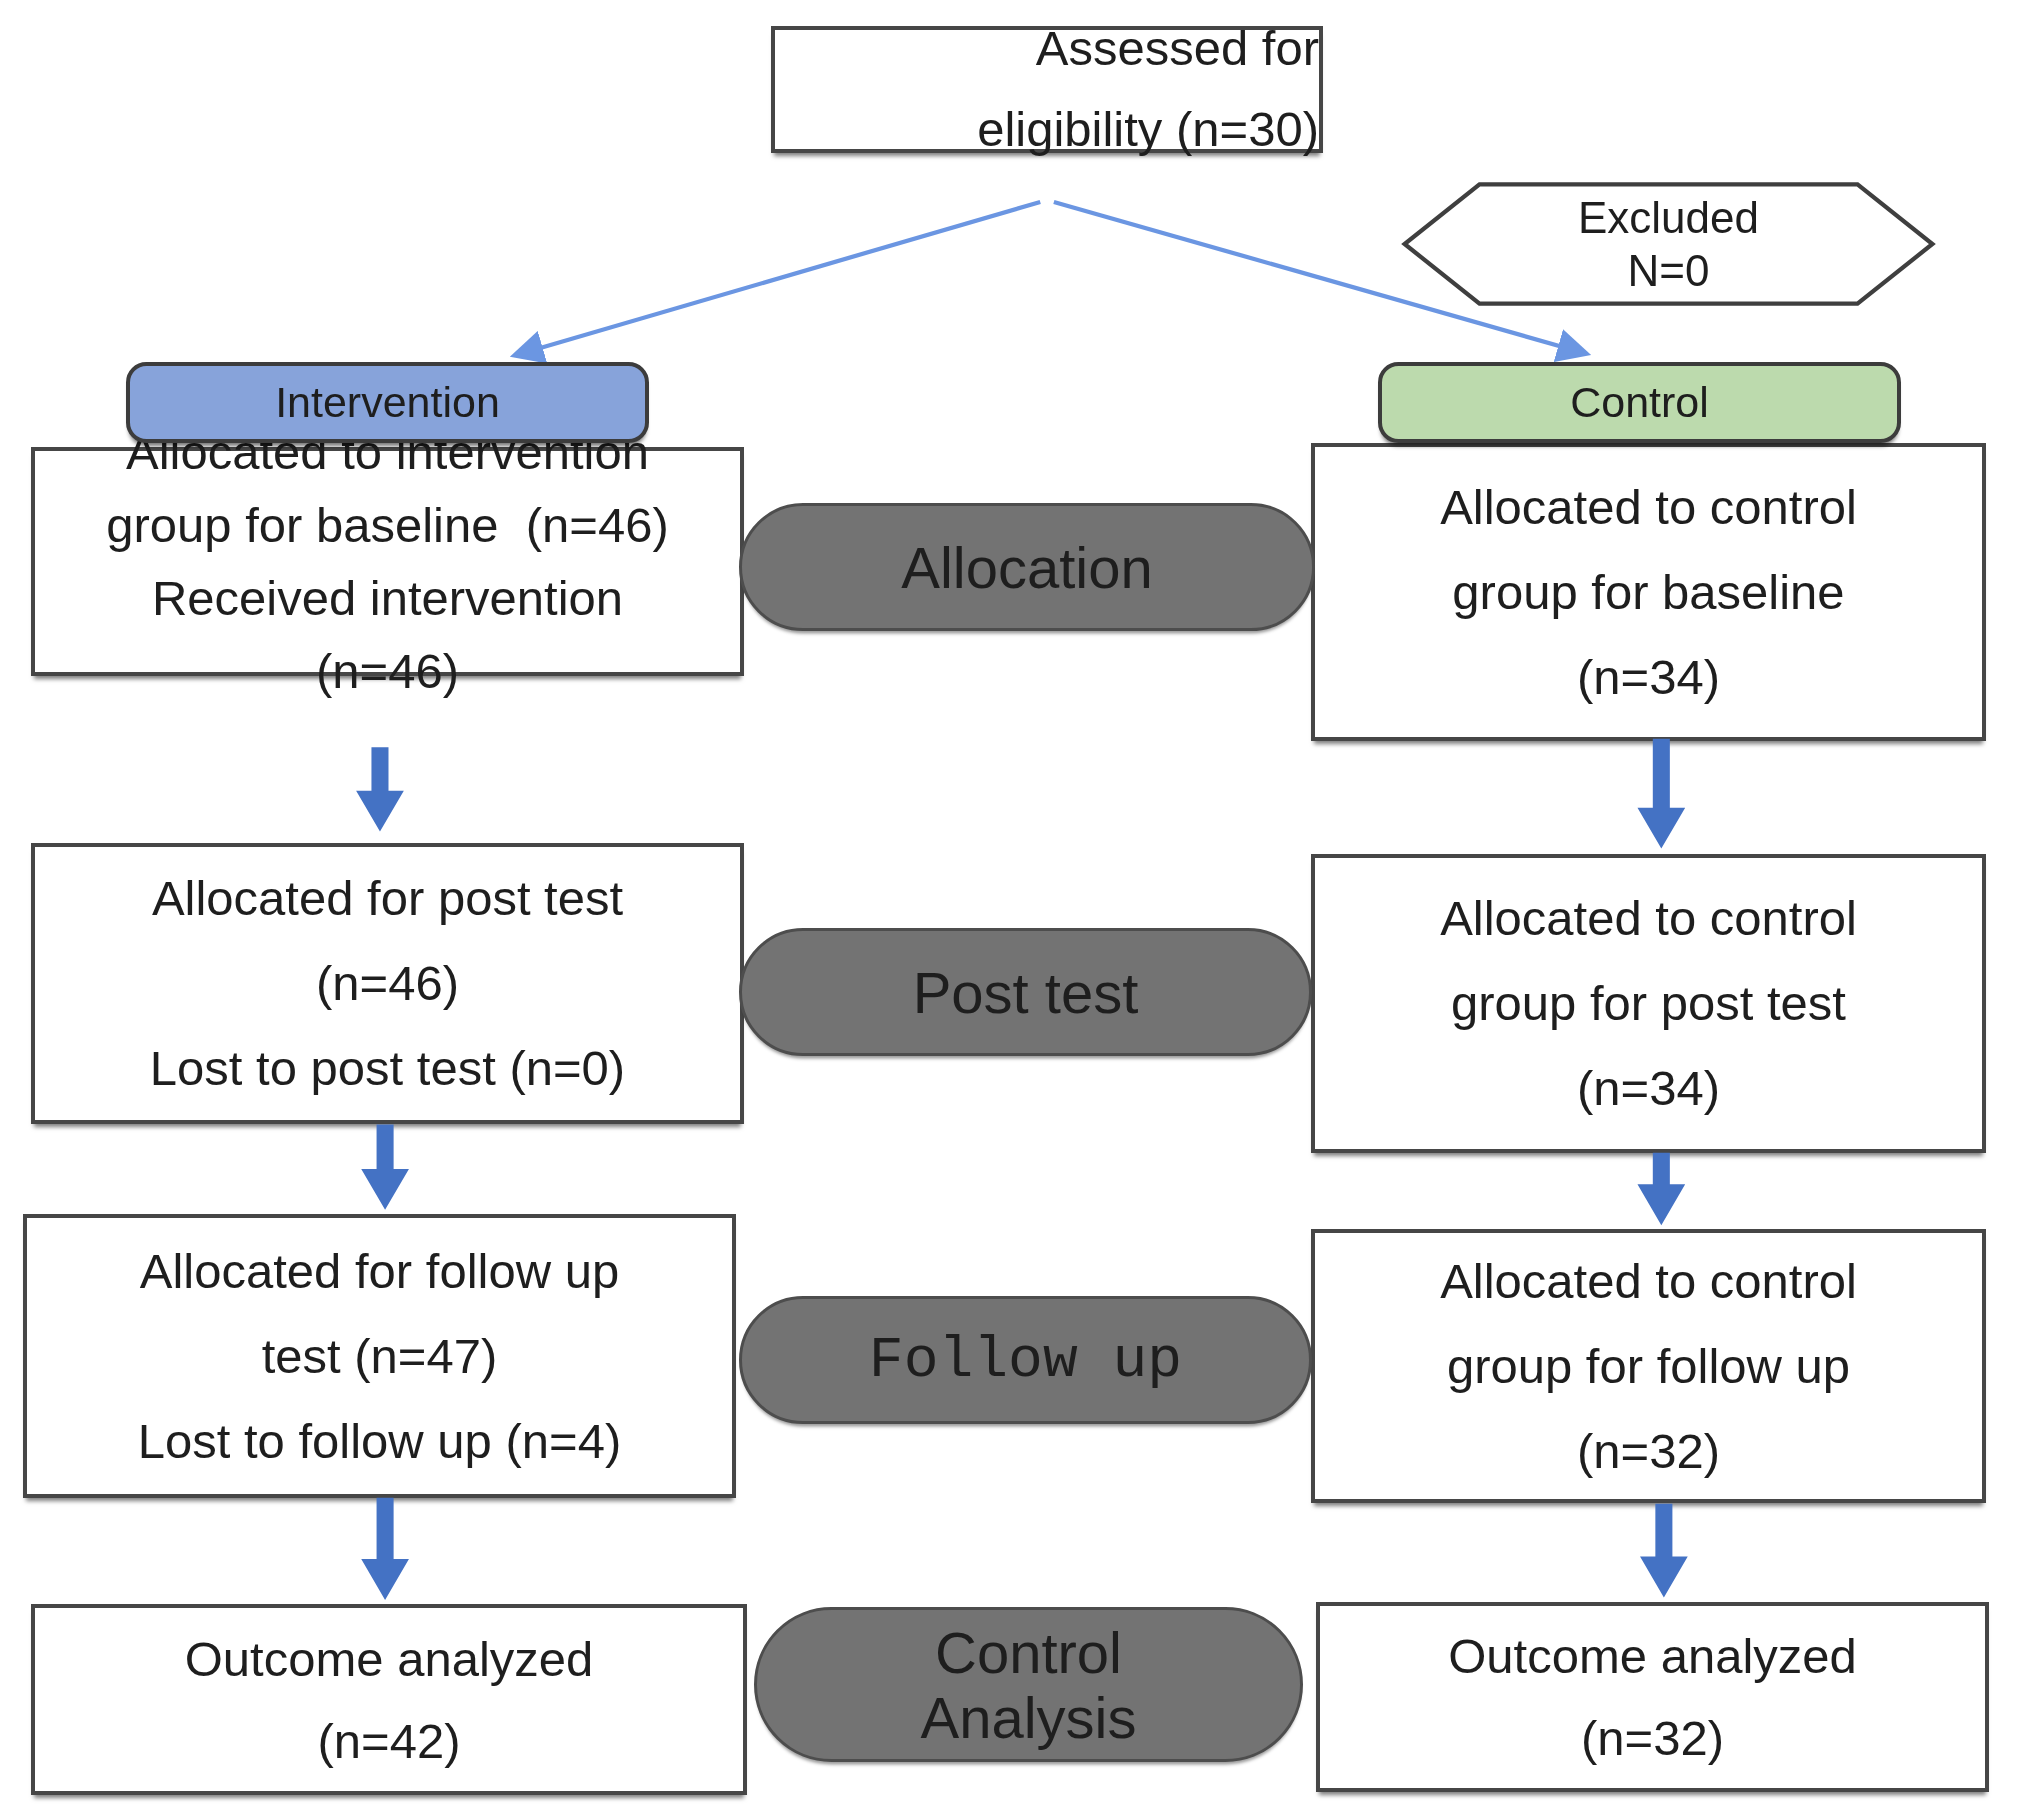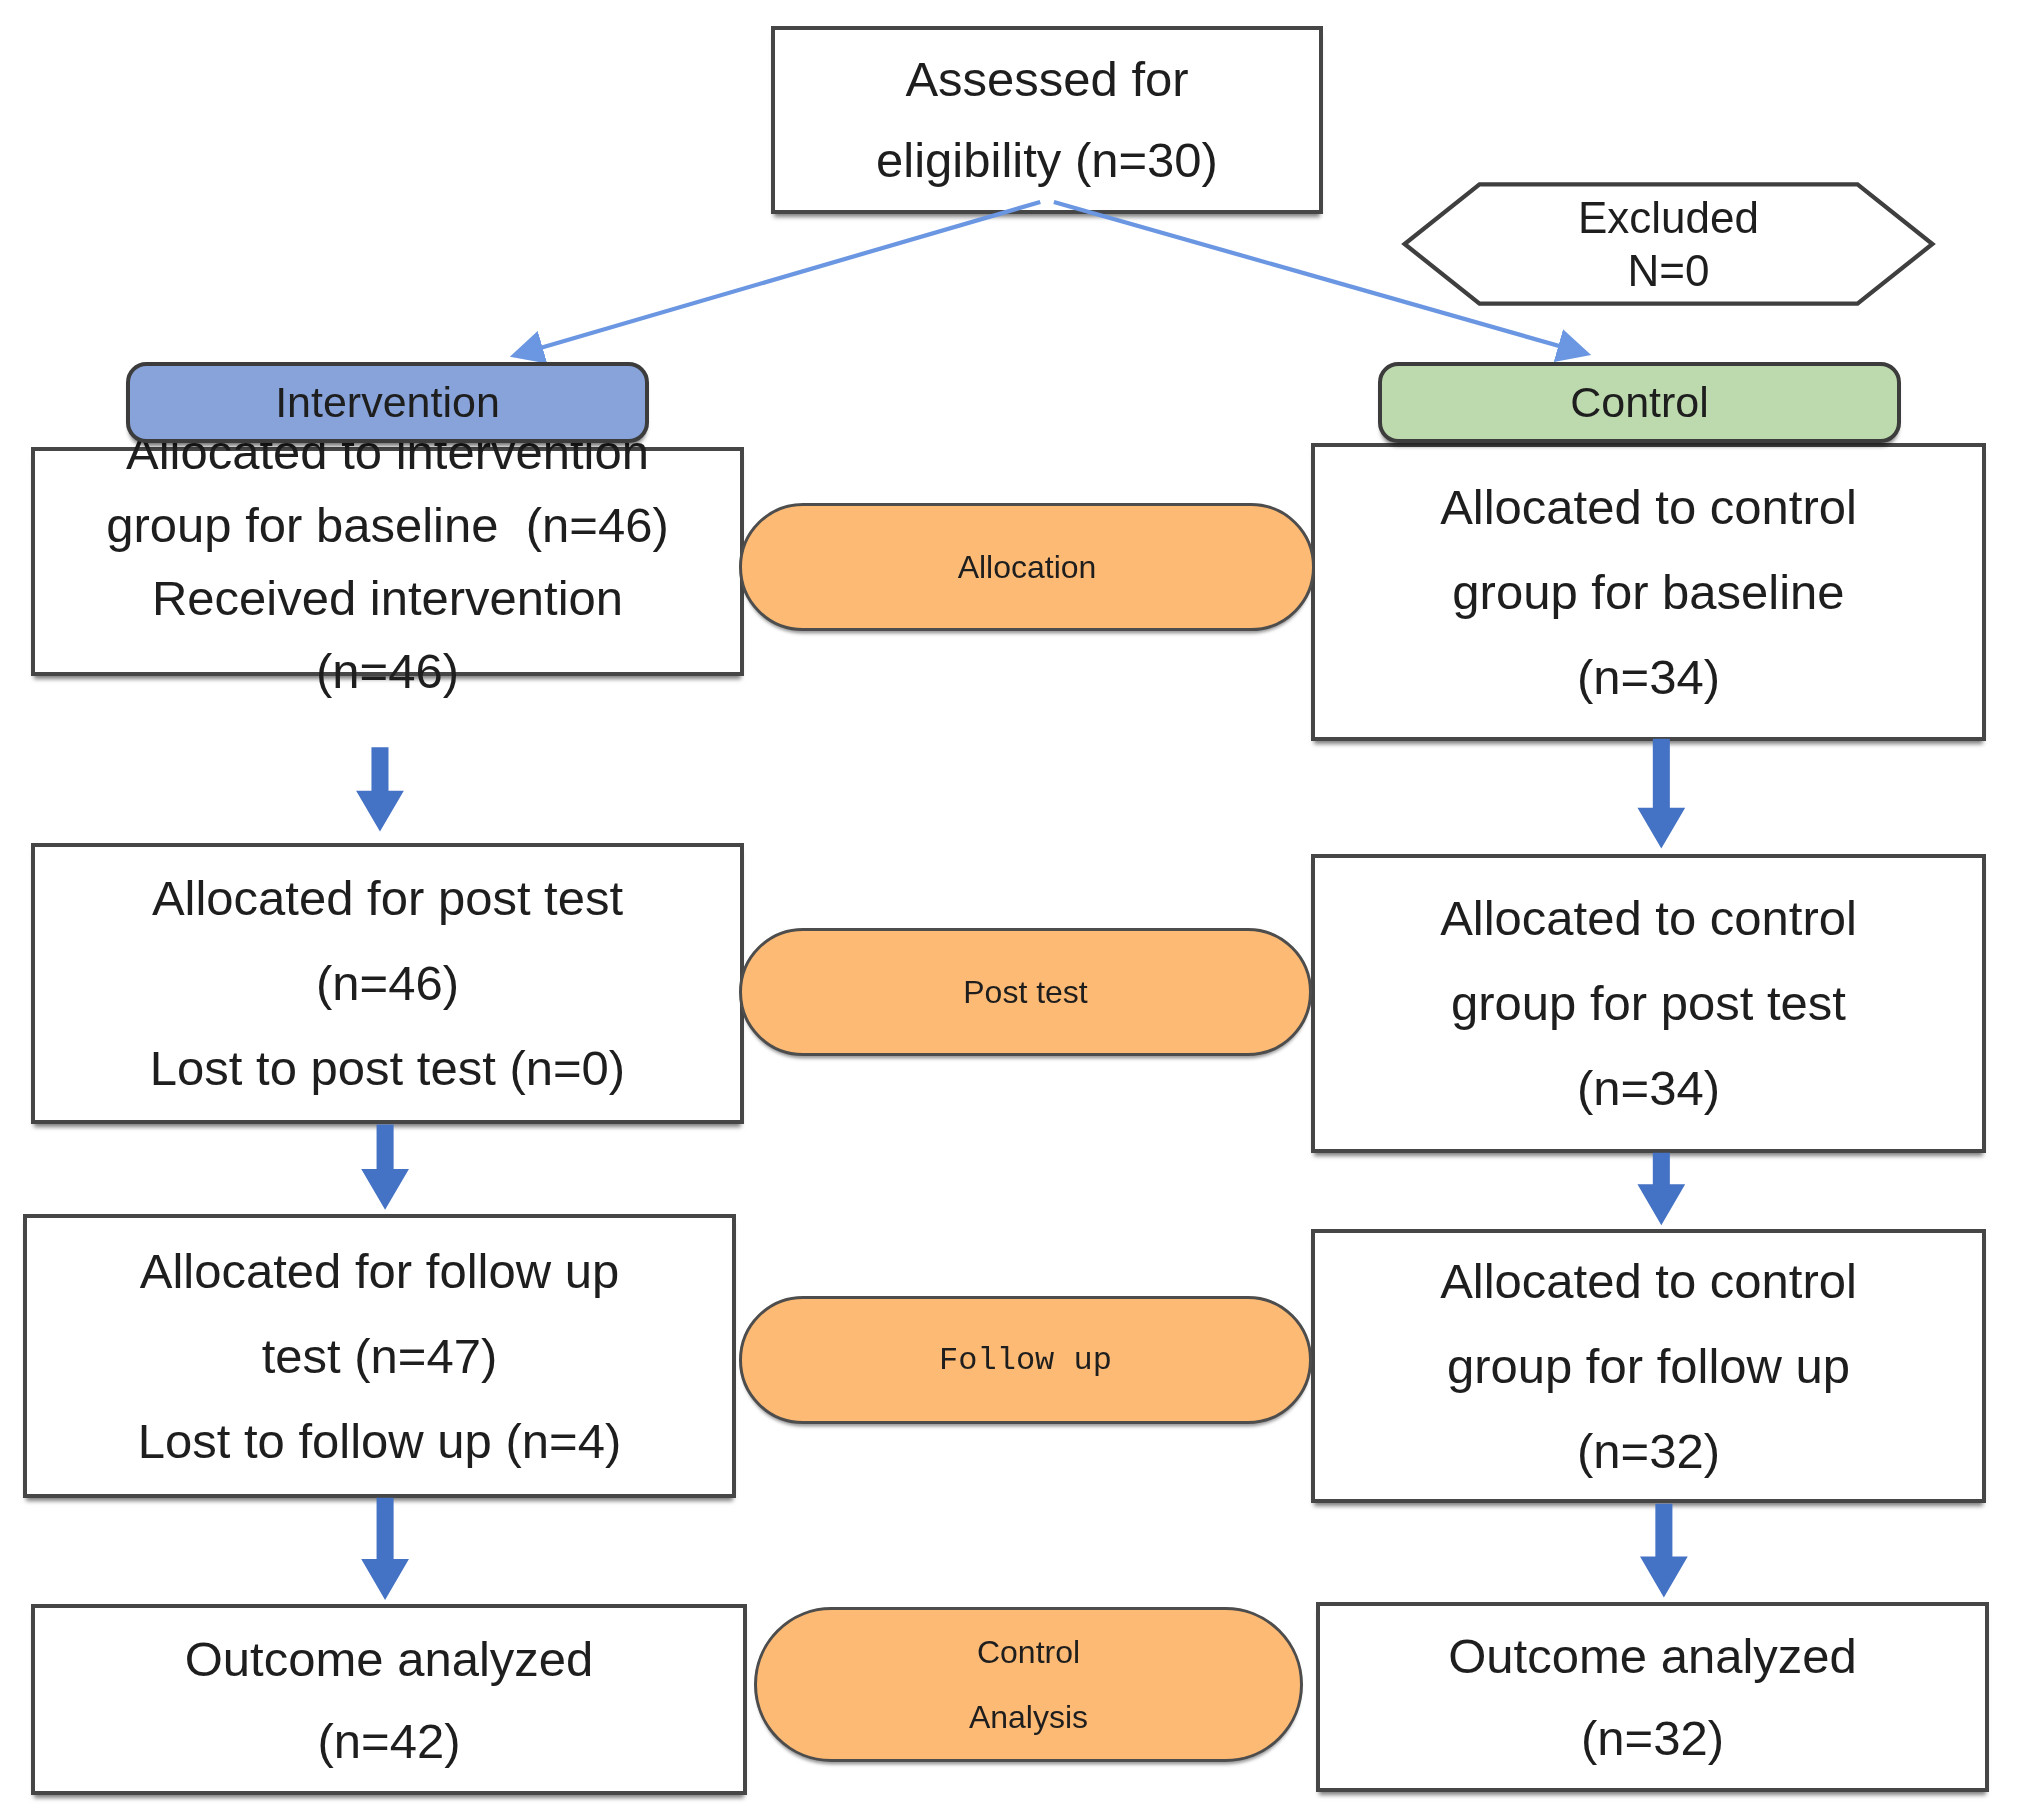--- a/index.html
+++ b/index.html
@@ -38,25 +38,25 @@
     position:absolute;z-index:6;
     border:4.3px solid #3c3c3c;border-radius:20.4px;
     box-shadow:0 6px 4.3px -3.4px rgba(0,0,0,.55);
     display:flex;align-items:center;justify-content:center;
     font-size:43px;
   }
   .header.intervention{background:var(--intervention-fill);}
   .header.control{background:var(--control-fill);}
 
   .oval{
-    position:absolute;z-index:6;background:#fdba74;
+    position:absolute;z-index:6;background:#737373;
     border:3.4px solid #4d4d4d;border-radius:851px;
     box-shadow:0 5.1px 3.4px -2.6px rgba(0,0,0,.4);
     display:flex;flex-direction:column;align-items:center;justify-content:center;
-    text-align:center;font-size:32px;
+    text-align:center;font-size:58px;
   }
   .oval span{display:block;line-height:65px;white-space:pre;}
 
   .hex-wrap{position:absolute;z-index:6;}
   .hex-wrap svg{position:absolute;left:0;top:0;}
   .hex-shape{fill:#fff;stroke:#3f3f3f;stroke-width:5;}
   .hex-text{
     position:absolute;inset:0;z-index:1;
     display:flex;flex-direction:column;align-items:center;justify-content:center;
     text-align:center;font-size:44px;
@@ -78,21 +78,21 @@
     <line class="connector" x1="1237" y1="237" x2="1858" y2="414" marker-end="url(#mk)"></line>
 
     <path class="flow-arrow" d="M436,877 L436,928 L418,928 L446,976 L474,928 L456,928 L456,877 Z"></path>
     <path class="flow-arrow" d="M1940,867 L1940,948 L1922,948 L1950,996 L1978,948 L1960,948 L1960,867 Z"></path>
     <path class="flow-arrow" d="M442,1320 L442,1372 L424,1372 L452,1420 L480,1372 L462,1372 L462,1320 Z"></path>
     <path class="flow-arrow" d="M1940,1353 L1940,1390 L1922,1390 L1950,1438 L1978,1390 L1960,1390 L1960,1353 Z"></path>
     <path class="flow-arrow" d="M442,1758 L442,1830 L424,1830 L452,1878 L480,1830 L462,1830 L462,1758 Z"></path>
     <path class="flow-arrow" d="M1943,1765 L1943,1827 L1925,1827 L1953,1875 L1981,1827 L1963,1827 L1963,1765 Z"></path>
   </svg>
 
-  <div class="box top-box lines-2" style="left:771px;top:25.6px;width:552px;height:188px;z-index:4;">
+  <div class="box top-box lines-2" style="left:771px;top:25.6px;width:552px;height:127px;z-index:4;align-items:flex-end;">
     <span>Assessed for</span>
     <span>eligibility (n=30)</span>
   </div>
 
   <div class="hex-wrap" style="left:1401px;top:181px;width:535px;height:126px;">
     <svg width="535" height="126" viewBox="0 0 628 148">
       <polygon class="hex-shape" points="92,4 536,4 624,74 536,144 92,144 4,74"></polygon>
     </svg>
     <div class="hex-text">
       <span>Excluded</span>

